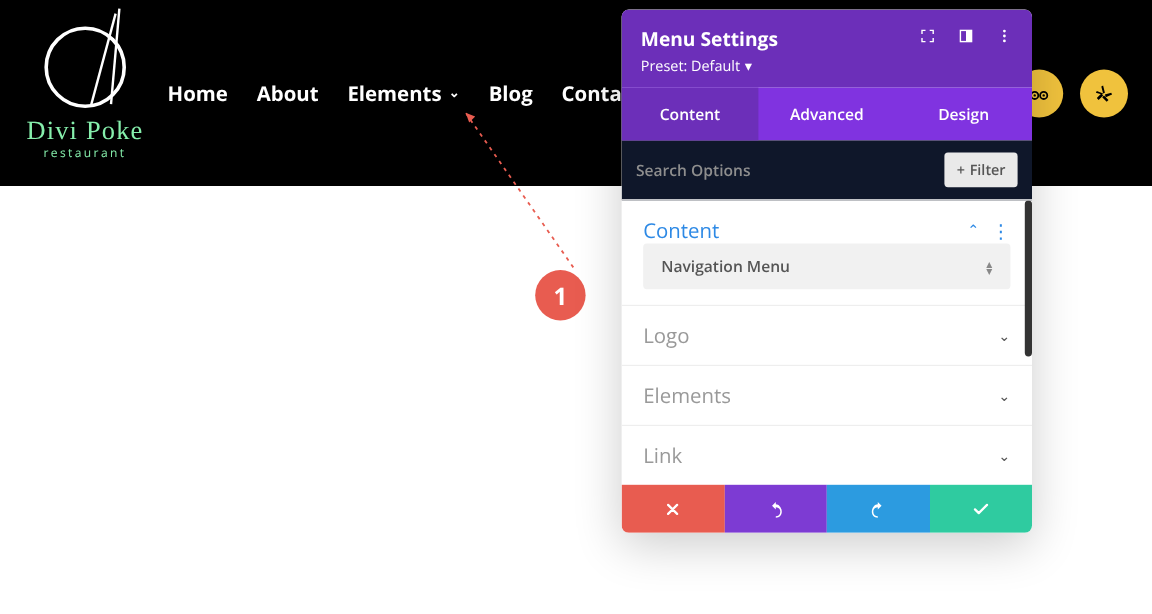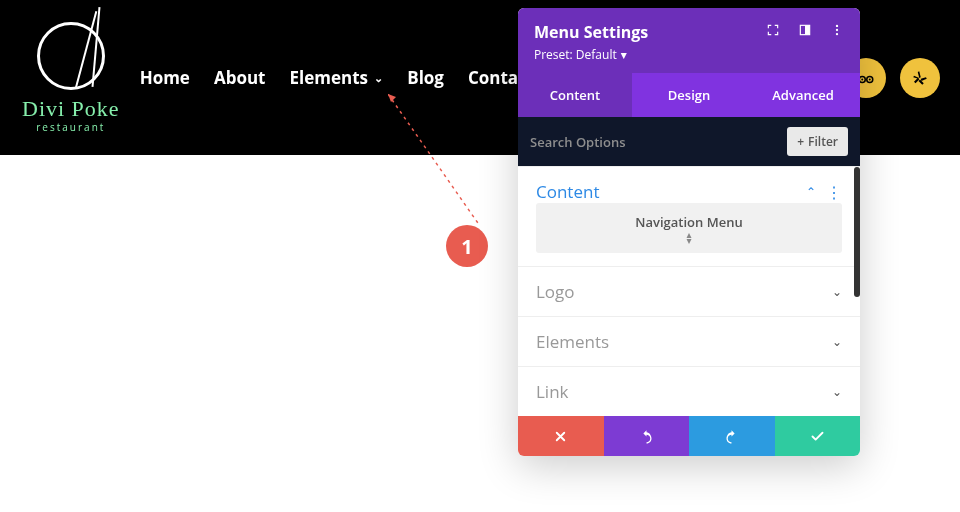--- a/index.html
+++ b/index.html
@@ -34,21 +34,21 @@
   .body { max-height: 300px; overflow: hidden; position: relative; }
   .scrollbar { position: absolute; right: 0; top: 0; width: 6px; height: 130px; background: #333; border-radius: 3px; }
   .section { padding: 13px 18px; border-bottom: 1px solid #eee; }
   .section-hd { display: flex; align-items: center; cursor: pointer; }
   .section-title { flex: 1; font-size: 17px; color: #999; font-weight: 400; }
   .section.open .section-title { color: #2d89e5; }
   .section-chev { font-size: 12px; color: #555; }
   .section.open .section-chev { color: #2d89e5; }
   .dots { margin-left: 10px; color: #2d89e5; font-size: 16px; }
   .field-label { font-size: 12px; font-weight: 700; color: #333; margin: 12px 0 6px; }
-  .select { background: #f1f1f1; padding: 10px 15px; display: flex; align-items: center; font-size: 13px; color: #555; border-radius: 3px; cursor: pointer; flex-direction: column; }
+  .select { background: #f1f1f1; padding: 10px 15px; display: flex; align-items: center; font-size: 13px; color: #555; border-radius: 3px; cursor: pointer; }
   .select-val { flex: 1; font-weight: 600; }
   .select-caret { font-size: 10px; color: #888; line-height: 6px; }
   .footer { display: flex; height: 40px; }
   .footer-btn { flex: 1; display: flex; align-items: center; justify-content: center; cursor: pointer; }
   .f-cancel { background: #e85c50; }
   .f-undo { background: #7d3bd3; }
   .f-redo { background: #2c9be0; }
   .f-save { background: #2fcba0; }
   .footer-btn svg { width: 15px; height: 15px; fill: #fff; }
 
@@ -118,22 +118,22 @@
         </svg>
       <svg class="title-icon" viewBox="0 0 24 24">
           <circle cx="12" cy="5" r="2"></circle>
           <circle cx="12" cy="12" r="2"></circle>
           <circle cx="12" cy="19" r="2"></circle>
         </svg>
     </div>
   </div>
   <div class="tabs">
     <div class="tab active">Content</div>
+    <div class="tab">Advanced</div>
     <div class="tab">Design</div>
-    <div class="tab">Advanced</div>
   </div>
   <div class="search-row">
     <div class="search-label">Search Options</div>
     <div class="filter-btn">
         <span>+</span>
         <span>Filter</span>
       </div>
   </div>
   <div class="body">
     <div class="scrollbar"></div>

